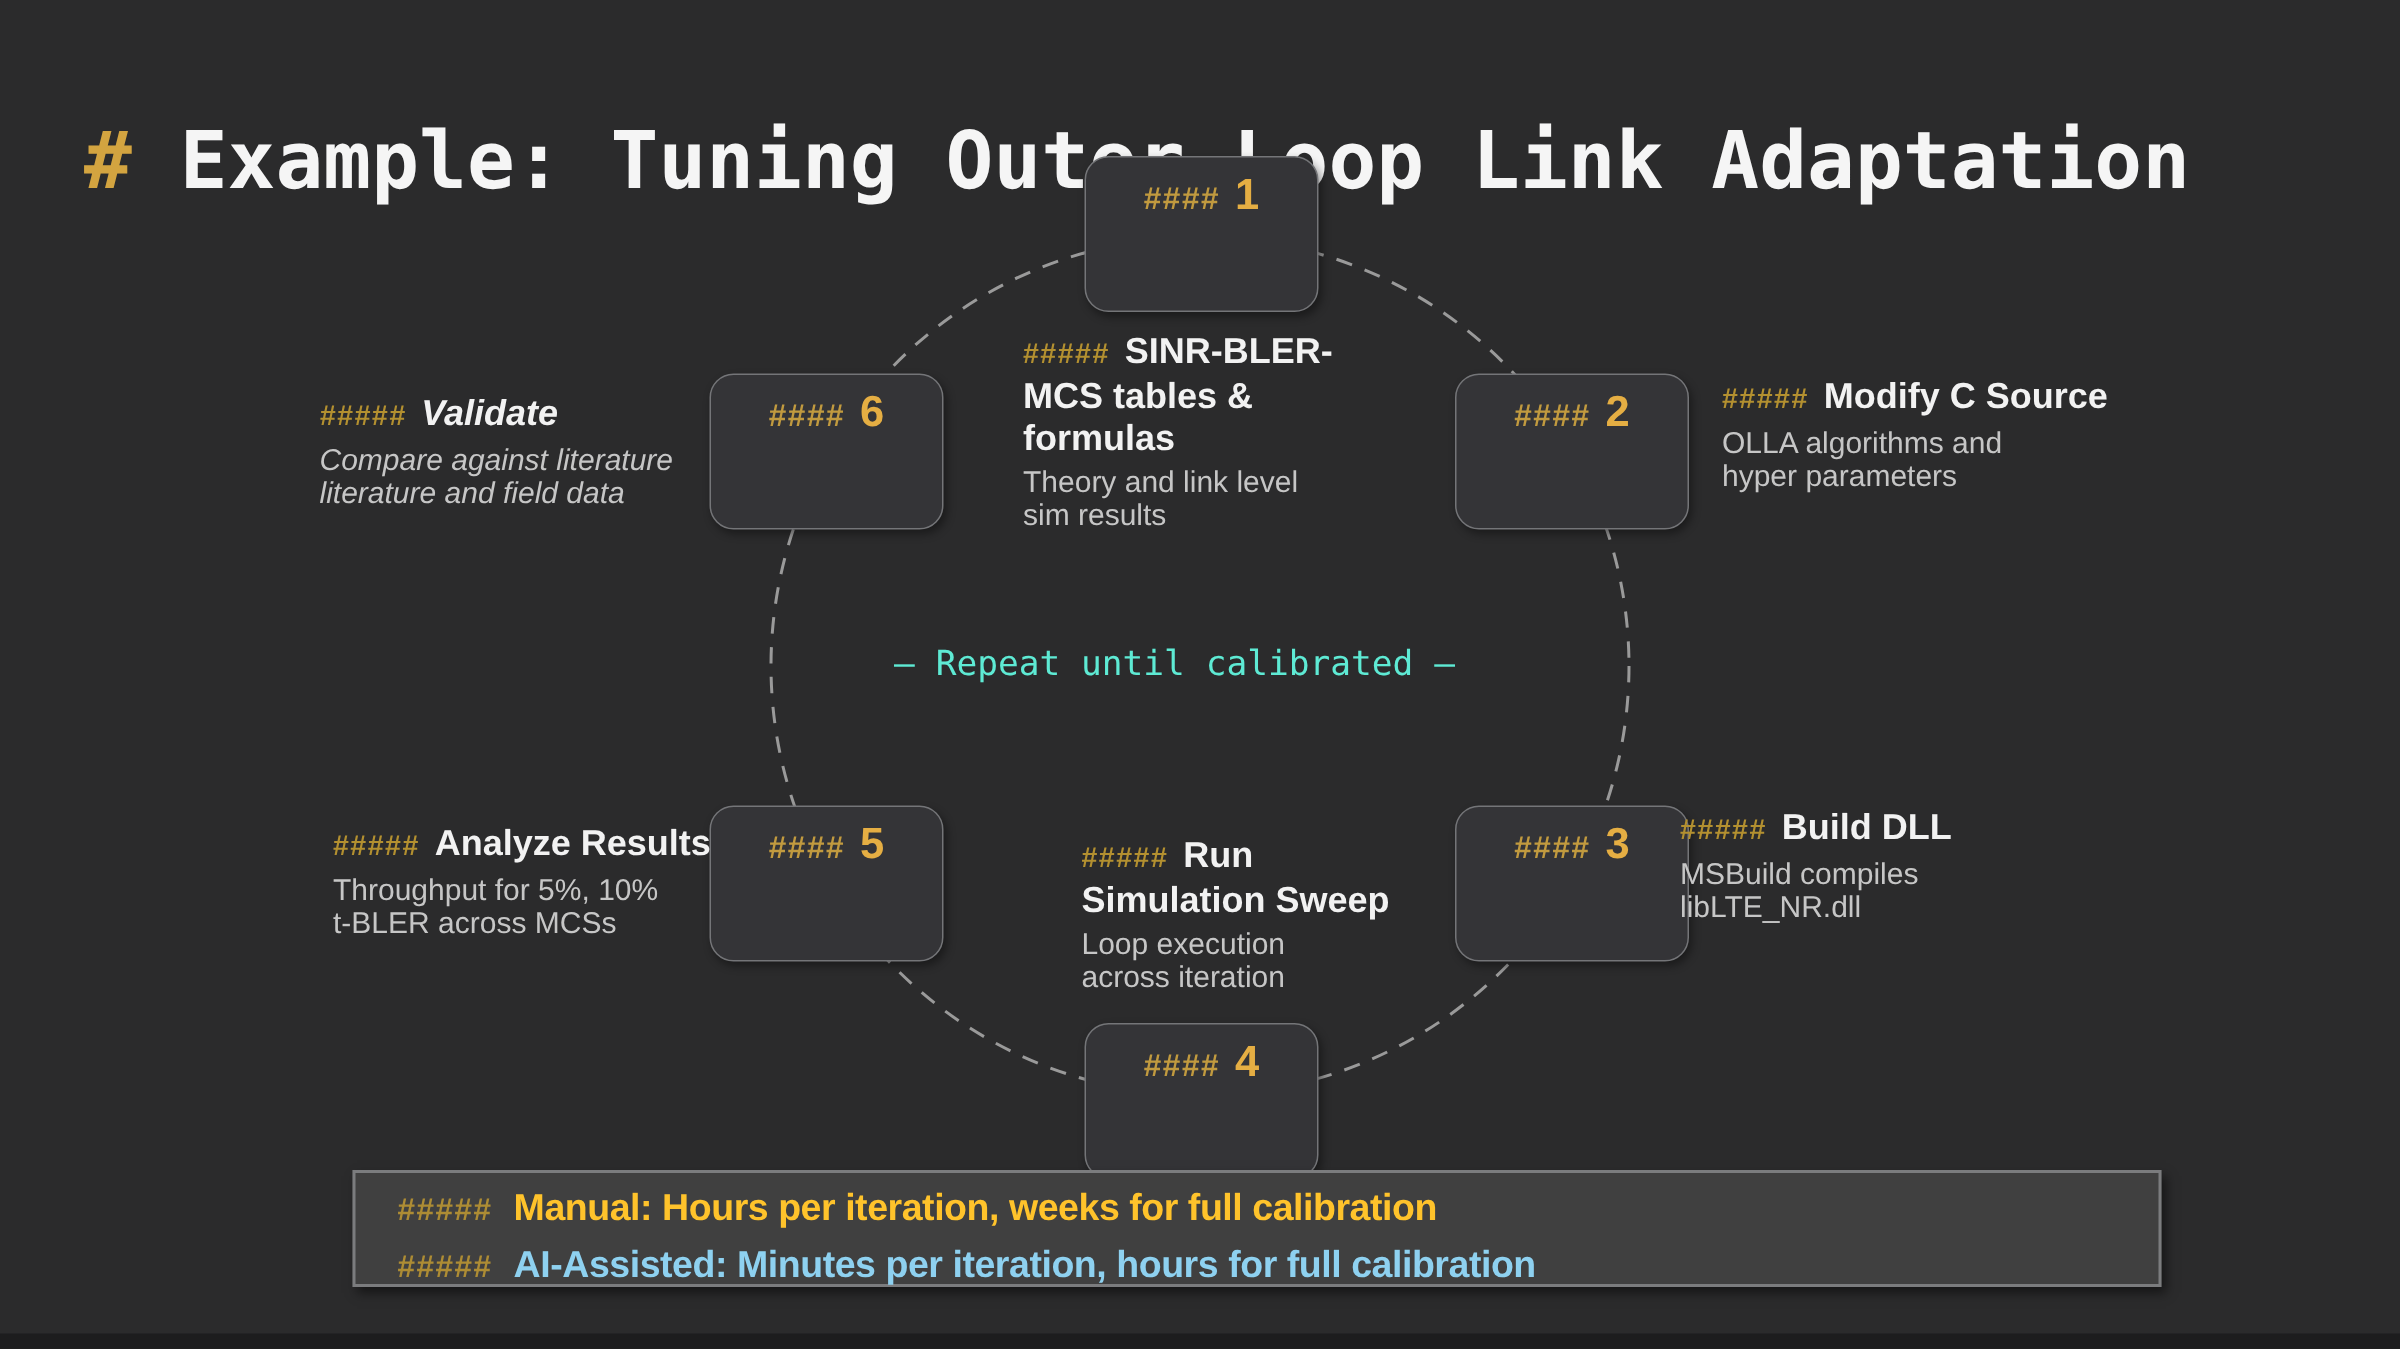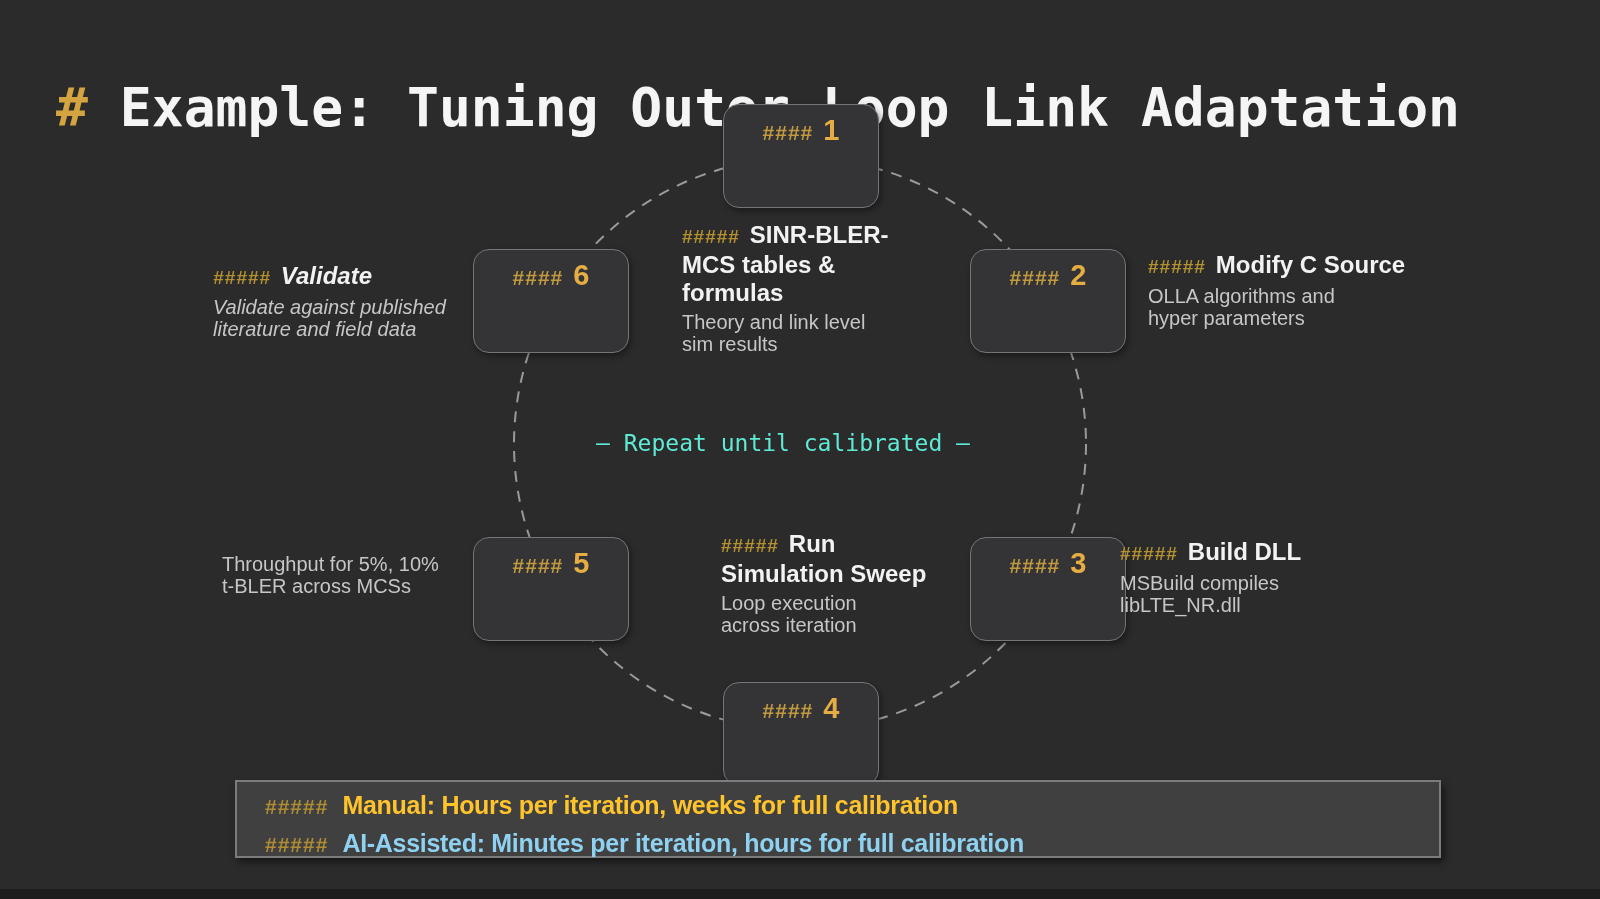--- a/index.html
+++ b/index.html
@@ -41,21 +41,21 @@
   }
   .lbl-head .lbl-hash{
     font-size:19px;font-weight:bold;color:#b39030;letter-spacing:1px;margin-right:10px;
   }
   .lbl-desc{
     font-size:20px;color:#c6c6c6;line-height:22px;margin-top:4px;font-weight:400;
   }
   .l1{left:682px;top:221px;width:258px;}
   .l2{left:1148px;top:251px;width:310px;}
   .l3{left:1120px;top:538px;width:310px;}
-  .l4{left:721px;top:530px;width:242px;}
+  .l4{left:721px;top:557px;width:242px;}
   .l5{left:222px;top:549px;width:300px;}
   .l6{left:213px;top:262px;width:320px;font-style:italic;}
   
   .center-label{
     position:absolute;left:583px;top:430px;width:400px;text-align:center;
     font-family:"DejaVu Sans Mono",monospace;font-size:23px;color:#5eead4;
   }
   
   .footer-box{
     position:absolute;left:235px;top:780px;width:1206px;height:78px;
@@ -112,25 +112,26 @@
   </div>
   <div class="step-label l3">
     <div class="lbl-head"><span class="lbl-hash">#####</span><span>Build DLL</span></div>
     <div class="lbl-desc"><span>MSBuild compiles</span><br><span>libLTE_NR.dll</span></div>
   </div>
   <div class="step-label l4">
     <div class="lbl-head"><span class="lbl-hash">#####</span><span>Run Simulation Sweep</span></div>
     <div class="lbl-desc"><span>Loop execution</span><br><span>across iteration</span></div>
   </div>
   <div class="step-label l5">
+    <div class="lbl-head"><span class="lbl-hash">#####</span><span>Analyze Results</span></div>
     <div class="lbl-desc"><span>Throughput for 5%, 10%</span><br><span>t-BLER across MCSs</span></div>
   </div>
   <div class="step-label l6">
     <div class="lbl-head"><span class="lbl-hash">#####</span><span>Validate</span></div>
-    <div class="lbl-desc"><span>Validate against published</span><br><span>literature and field data</span></div>
+    <div class="lbl-desc"><span>Compare against literature</span><br><span>literature and field data</span></div>
   </div>
 
   <div class="center-label">— Repeat until calibrated —</div>
 
   <div class="footer-box">
     <div class="footer-line">
       <span class="f-hash">#####</span><span class="f-text f-manual">Manual: Hours per iteration, weeks for full calibration</span>
     </div>
     <div class="footer-line">
       <span class="f-hash">#####</span><span class="f-text f-ai">AI-Assisted: Minutes per iteration, hours for full calibration</span>

